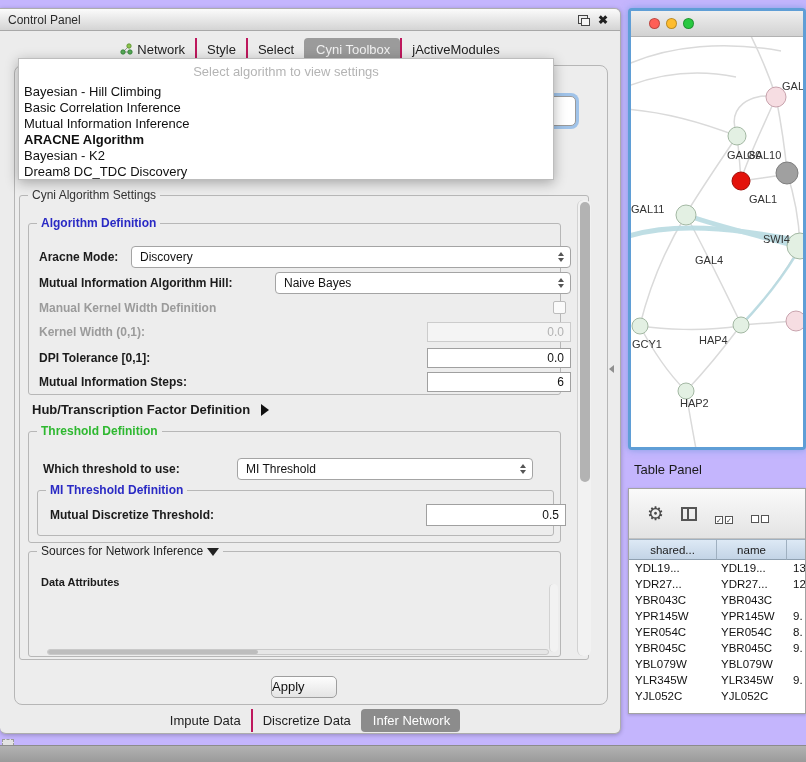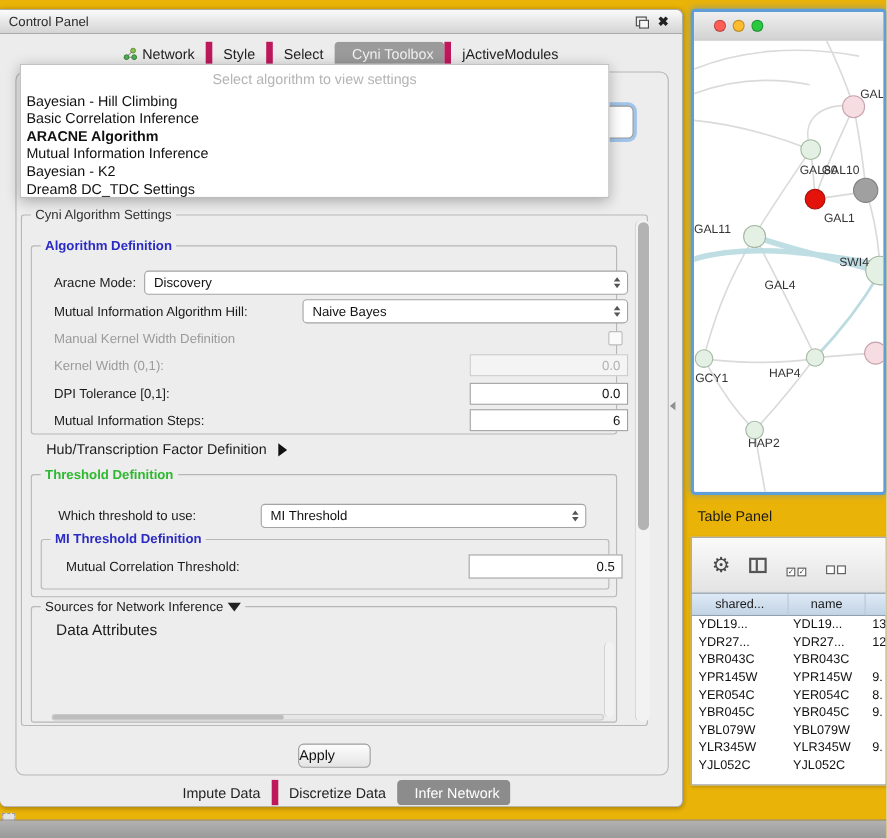--- a/index.html
+++ b/index.html
@@ -1,42 +1,42 @@
 <!DOCTYPE html>
 <html><head>
 <meta charset="utf-8">
 <style>
   * { margin:0; padding:0; box-sizing:border-box; }
   html,body { background:#d9d9d9; }
   body { font-family:"Liberation Sans", sans-serif; }
-  .screen { position:relative; width:806px; height:762px; background:#eab308; overflow:hidden; }
+  .screen { position:relative; width:806px; height:762px; background:#c4b5fd; overflow:hidden; }
   .abs { position:absolute; }
 
   
   .cp { background:#ececec; border:1px solid #adadad; border-left:none; border-radius:0 6px 6px 6px; box-shadow:0 1px 4px rgba(0,0,0,.25); }
   .titlebar { background:linear-gradient(#fbfbfb,#d4d4d4); border-bottom:1px solid #a8a8a8; border-radius:0 6px 0 0; }
   .wtitle { font-size:12px; color:#2b2b2b; line-height:22px; padding-left:8px; }
   .close-icon { font-size:12px; color:#222; font-weight:bold; cursor:default; }
   .float-icon { width:10px; height:9px; border:1px solid #444; background:#eee; display:inline-block; }
   .fi2 { position:absolute; left:2px; top:2px; width:9px; height:8px; border:1px solid #444; background:#f5f5f5; }
 
   .tabsrow { display:flex; justify-content:center; align-items:center; }
-  .tab { font-size:13px; color:#222; padding:4px 10px; border-left:6px solid #be185d; display:flex; align-items:center; gap:4px; white-space:nowrap; cursor:default; }
+  .tab { font-size:13px; color:#222; padding:4px 10px; border-left:2px solid #be185d; display:flex; align-items:center; gap:4px; white-space:nowrap; cursor:default; }
   .tab:first-child { border-left:none; }
   .tab.active { background:#9b9b9b; color:#f2f2f2; border-radius:4px; border-left-color:transparent; }
   .tab.activedark { background:#8c8c8c; color:#fff; border-radius:4px; border-left-color:transparent; }
 
   .container { border:1px solid #b6b6b6; border-radius:8px; background:#ededed; }
 
   .titled-box { border:1px solid #b7b7b7; border-radius:3px; }
   .bt { position:absolute; top:-8px; left:8px; background:#ededed; padding:0 4px; font-size:12px; color:#333; white-space:nowrap; }
   .bt.blue { color:#2a2ac4; font-weight:bold; }
   .bt.green { color:#2eb830; font-weight:bold; }
 
-  .lbl { font-size:12px; font-weight:normal; color:#1b1b1b; white-space:nowrap;margin-left:10px; }
+  .lbl { font-size:12px; font-weight:bold; color:#1b1b1b; white-space:nowrap; }
   .lbl.dis { color:#9b9b9b; }
 
   .combo { background:#fff; border:1px solid #a4a4a4; border-radius:4px; font-size:12px; color:#111; display:flex; align-items:center; padding-left:8px; }
   .arrows { position:absolute; right:6px; top:50%; transform:translateY(-50%); display:flex; flex-direction:column; gap:2px; }
   .arr-up { width:0; height:0; border-left:3.5px solid transparent; border-right:3.5px solid transparent; border-bottom:4px solid #555; }
   .arr-dn { width:0; height:0; border-left:3.5px solid transparent; border-right:3.5px solid transparent; border-top:4px solid #555; }
 
   .tin { background:#fff; border:1px solid #a0a0a0; font-size:12px; color:#111; text-align:right; padding:2px 6px; font-family:"Liberation Sans",sans-serif; }
   .tin.dis { background:#f4f4f4; border-color:#cccccc; color:#b2b2b2; }
   .checkbox { width:13px; height:13px; background:#fafafa; border:1px solid #bcbcbc; border-radius:2px; }
@@ -182,29 +182,29 @@
           <div class="abs combo" style="left:208px;top:26px;width:296px;height:22px">
             <span>MI Threshold</span>
             <span class="arrows">
                 <span class="arr-up"></span>
                 <span class="arr-dn"></span>
               </span>
           </div>
 
           <div class="abs titled-box" style="left:8px;top:58px;width:517px;height:46px">
             <span class="bt blue">MI Threshold Definition</span>
-            <span class="abs lbl" style="left:12px;top:17px">Mutual Correlation Threshold:</span>
+            <span class="abs lbl" style="left:12px;top:17px">Mutual Discretize Threshold:</span>
             <input class="abs tin" style="left: 388px; top: 13px; width: 140px; height: 22px;" value="0.5">
           </div>
         </div>
 
         <div class="abs titled-box" style="left:8px;top:355px;width:533px;height:106px">
           <span class="bt" style="color:#222"><span>Sources for Network Inference</span><span class="tri-down"></span></span>
 
-          <span class="abs lbl" style="left:12px;top:12px;font-size:14px">Data Attributes</span>
+          <span class="abs lbl" style="left:12px;top:24px;font-size:11px">Data Attributes</span>
 
           <div class="abs vtrack" style="left:520px;top:32px;width:9px;height:68px"></div>
           <div class="abs htrack" style="left:18px;top:97px;width:502px;height:6px">
               <div class="hthumb" style="width:210px"></div>
             </div>
         </div>
       </div>
 
       <div class="abs btn" style="left:256px;top:610px;width:66px;height:22px">Apply</div>
     </div>
@@ -221,24 +221,24 @@
         </div>
     </div>
   </div>
 
   <div class="abs combo-frag" style="left:480px;top:96px;width:96px;height:30px"></div>
 
   <div class="abs popup" style="left:18px;top:58px;width:536px;height:122px">
     <div class="ph">Select algorithm to view settings</div>
     <div class="it">Bayesian - Hill Climbing</div>
     <div class="it">Basic Correlation Inference</div>
+    <div class="it">Mutual Information Inference</div>
     <div class="it bold">ARACNE Algorithm</div>
-    <div class="it">Mutual Information Inference</div>
     <div class="it">Bayesian - K2</div>
-    <div class="it">Dream8 DC_TDC Settings</div>
+    <div class="it">Dream8 DC_TDC Discovery</div>
   </div>
 
   <div class="abs splitter" style="left:609px;top:365px"></div>
 
   <div class="abs netwin" style="left:628px;top:8px;width:178px;height:442px">
     <div class="abs nettitle" style="left:0;top:0;width:172px;height:26px">
       <div class="abs light" style="left:18px;top:7px;background:#ff5f57"></div>
       <div class="abs light" style="left:35px;top:7px;background:#febc2e"></div>
       <div class="abs light" style="left:52px;top:7px;background:#28c840"></div>
     </div>

